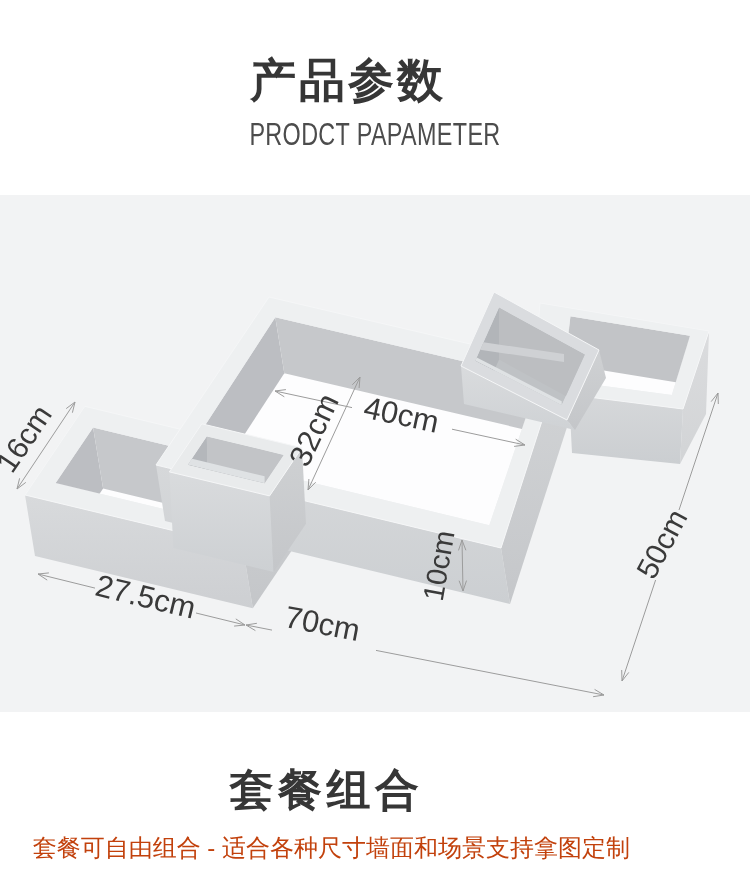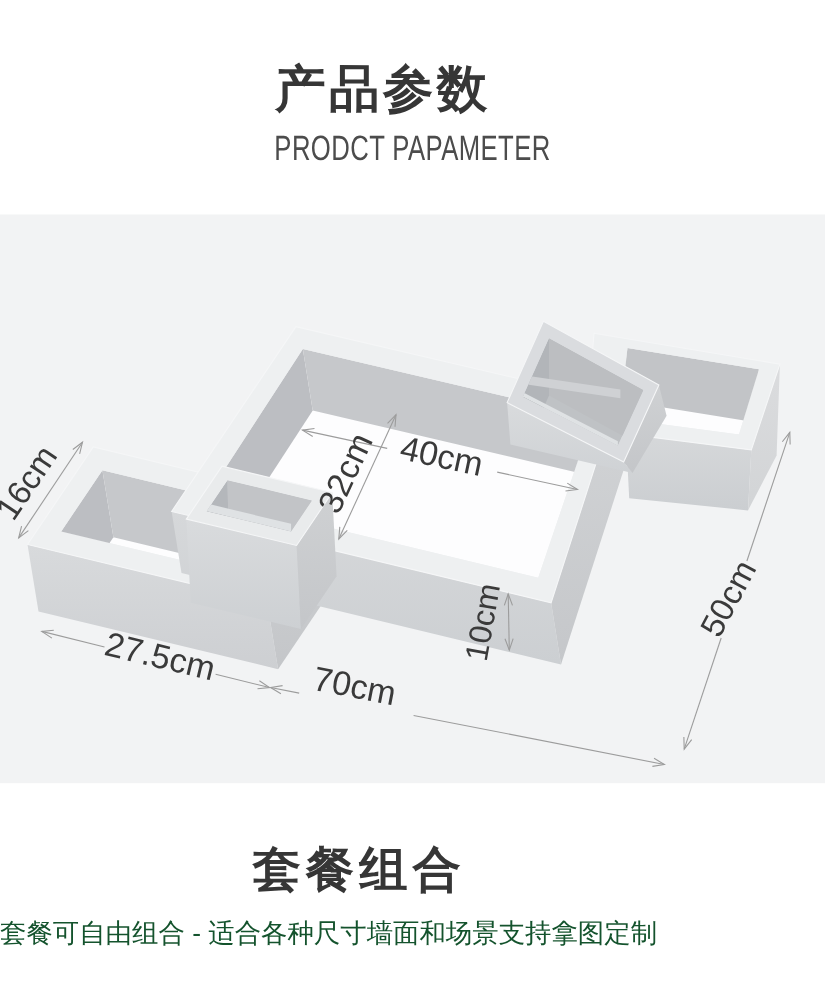--- a/index.html
+++ b/index.html
@@ -190,13 +190,13 @@
 <polyline points="711.2,401.6 718.0,393.0 718.3,404.0"></polyline>
 <polyline points="628.8,672.4 622.0,681.0 621.7,670.0"></polyline>
 </g>
 
 <text x="664" y="545" transform="rotate(-62 664 545)" text-anchor="middle" dominant-baseline="middle" font-family="Liberation Sans, sans-serif" font-size="30" fill="#3a3a3a">50cm</text>
 </svg>
 </div>
 
 <div class="cn-title" style="position:absolute; top:761px; left:0; width:653px; font-size:44px; letter-spacing:4.5px;">套餐组合</div>
 
-<div style="position:absolute; top:832px; left:0; width:630px; text-align:left; font-size:24px; color:#14532d;">套餐可自由组合 - 适合各种尺寸墙面和场景支持拿图定制</div>
+<div style="position:absolute; top:832px; left:0; width:630px; text-align:right; font-size:24px; color:#c2410c;">套餐可自由组合 - 适合各种尺寸墙面和场景支持拿图定制</div>
 
 </body></html>

